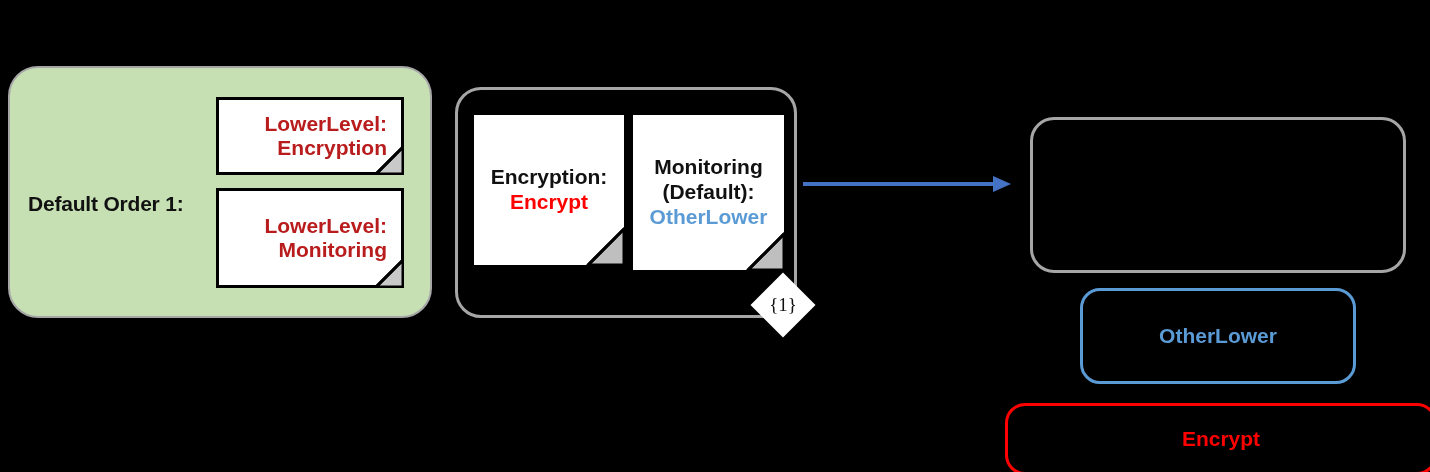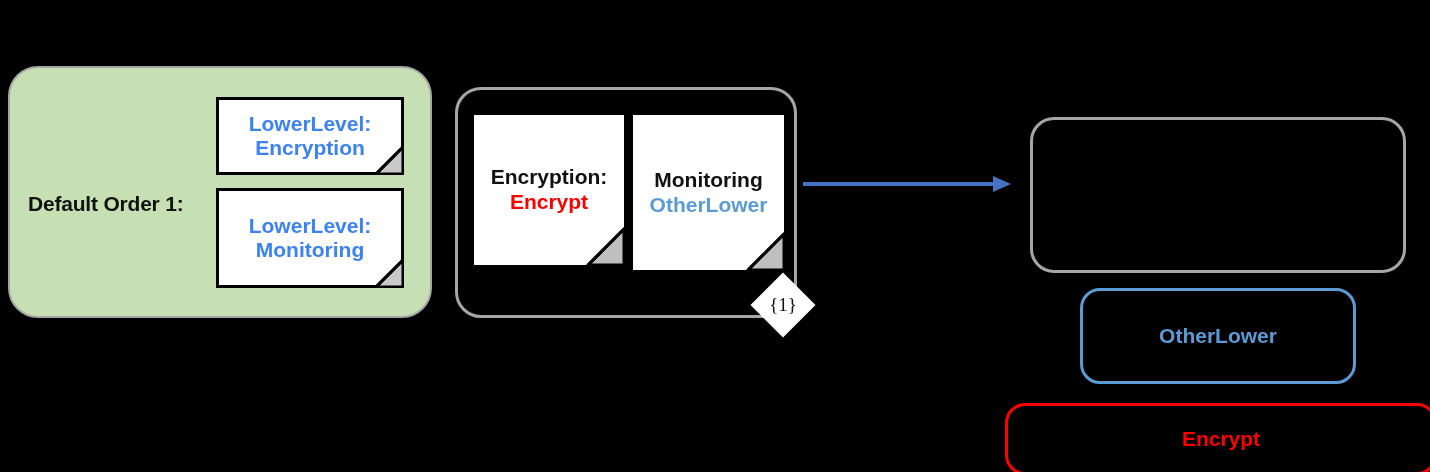--- a/index.html
+++ b/index.html
@@ -51,24 +51,25 @@
     background: #FFFFFF;
     box-sizing: border-box;
     display: flex;
     align-items: center;
     justify-content: center;
     text-align: center;
   }
   .note.bordered { border: 3px solid #000000; }
   .note-text {
     font-weight: bold;
-    color: #3b82f6;
+    color: #b91c1c;
     line-height: 1.12;
-    padding: 0 6px;
+    padding: 0 14px;
     width: 100%;
+    text-align: right;
   }
   .fold-svg { position: absolute; right: -3px; bottom: -3px; }
 
   
   .mid-frame {
     position: absolute;
     left: 455px;
     top: 87px;
     width: 342px;
     height: 231px;
@@ -207,20 +208,21 @@
     </div>
     <svg class="fold-svg" style="right:0; bottom:0;" width="38" height="38" viewBox="0 0 38 38">
       <polygon points="38,2 38,38 2,38" fill="#BFBFBF" stroke="#000000" stroke-width="3"></polygon>
       <line x1="38" y1="2" x2="2" y2="38" stroke="#000000" stroke-width="3"></line>
     </svg>
   </div>
 
   <div class="doc" style="left:633px; top:115px; width:151px; height:155px;">
     <div class="doc-text" style="font-size:21px;">
       <div class="t-black">Monitoring</div>
+      <div class="t-black">(Default):</div>
       <div class="t-blue">OtherLower</div>
     </div>
     <svg class="fold-svg" style="right:0; bottom:0;" width="38" height="38" viewBox="0 0 38 38">
       <polygon points="38,2 38,38 2,38" fill="#BFBFBF" stroke="#000000" stroke-width="3"></polygon>
       <line x1="38" y1="2" x2="2" y2="38" stroke="#000000" stroke-width="3"></line>
     </svg>
   </div>
 
   <div class="diamond-wrap">
     <div class="diamond-shape"></div>

